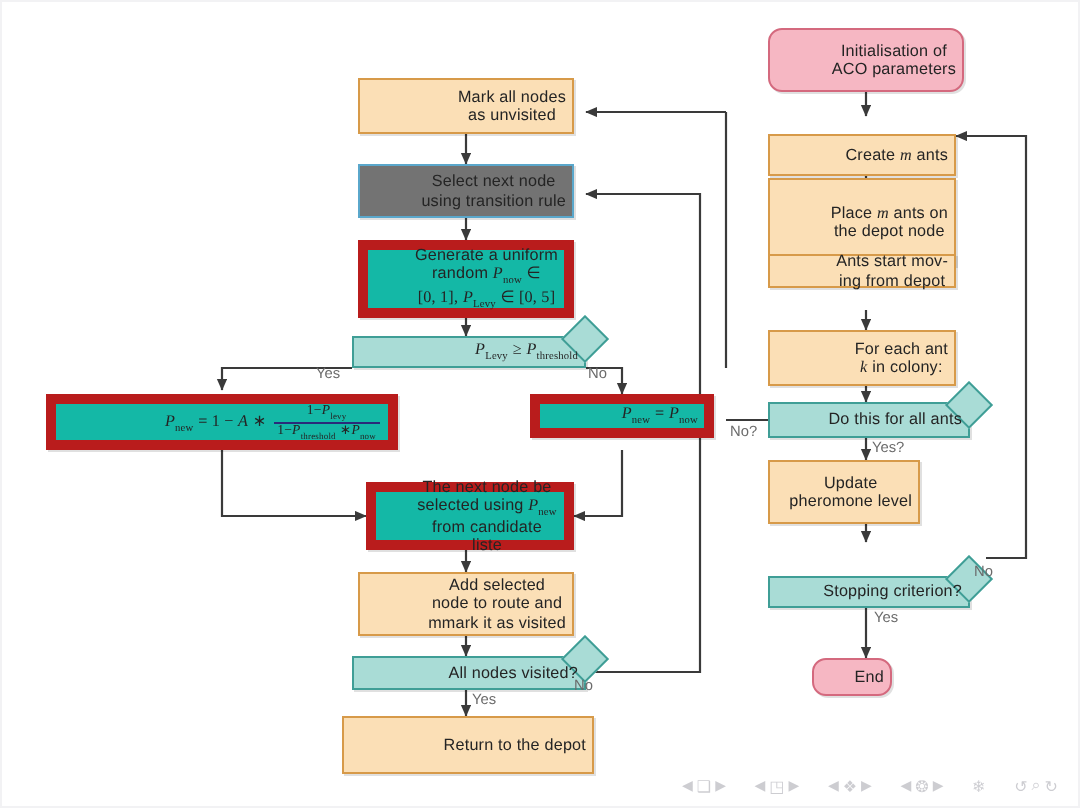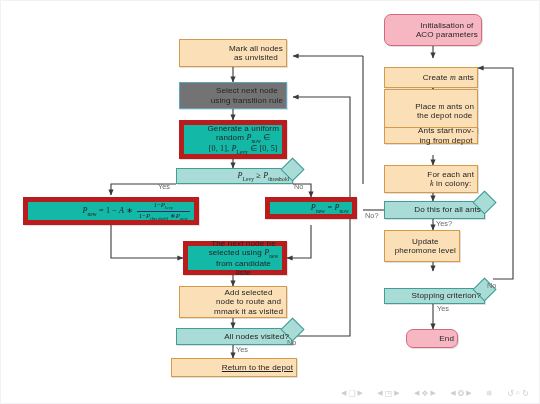--- a/index.html
+++ b/index.html
@@ -216,21 +216,21 @@
     <span class="lbl">
       Add selected<br>node to route and<br>mmark it as visited
     </span>
   </div>
 
   <div class="node decision" style="left:175px;top:327px;width:117px;height:17px;">
     <span class="dmark"></span>
     <span class="lbl">All nodes visited?</span>
   </div>
 
-  <div class="node process" style="left:170px;top:357px;width:126px;height:19px;text-decoration:underline;">
+  <div class="node process" style="left:170px;top:357px;width:126px;height:29px;">
     <span class="lbl">Return to the depot</span>
   </div>
 
   <div class="node terminal" style="left:383px;top:13px;width:98px;height:32px;">
     <span class="lbl">
       Initialisation of<br>ACO parameters
     </span>
   </div>
 
   <div class="node process" style="left:383px;top:66px;width:94px;height:21px;">
@@ -266,21 +266,21 @@
     <span class="lbl">
       Update<br>pheromone level
     </span>
   </div>
 
   <div class="node decision" style="left:383px;top:270px;width:101px;height:16px;margin-top:17px;">
     <span class="dmark"></span>
     <span class="lbl">Stopping criterion?</span>
   </div>
 
-  <div class="node terminal" style="left:405px;top:328px;width:52px;height:19px;">
+  <div class="node terminal" style="left:405px;top:328px;width:40px;height:19px;">
     <span class="lbl">End</span>
   </div>
 
   <span class="elabel" style="left:157px;top:181px;">Yes</span>
   <span class="elabel" style="left:293px;top:181px;">No</span>
   <span class="elabel" style="left:235px;top:344px;">Yes</span>
   <span class="elabel" style="left:286px;top:337px;">No</span>
   <span class="elabel" style="left:364px;top:198px;margin-top:12px;">No?</span>
   <span class="elabel" style="left:435px;top:218px;">Yes?</span>
   <span class="elabel" style="left:436px;top:303px;">Yes</span>

